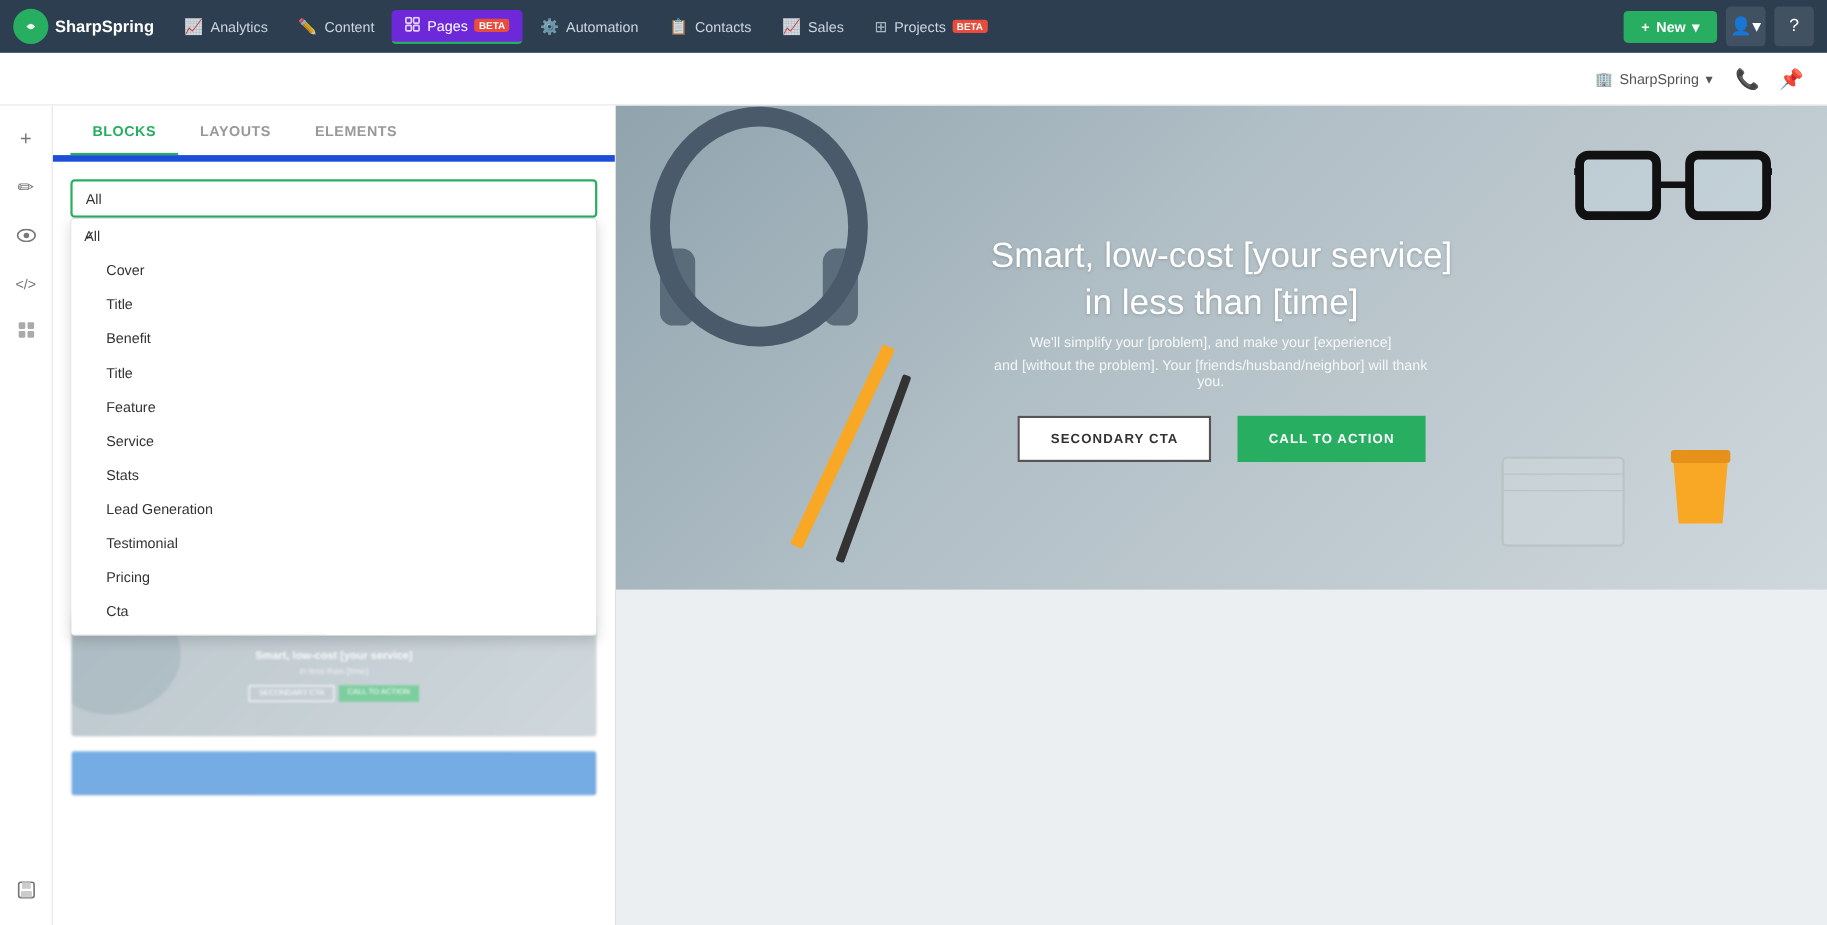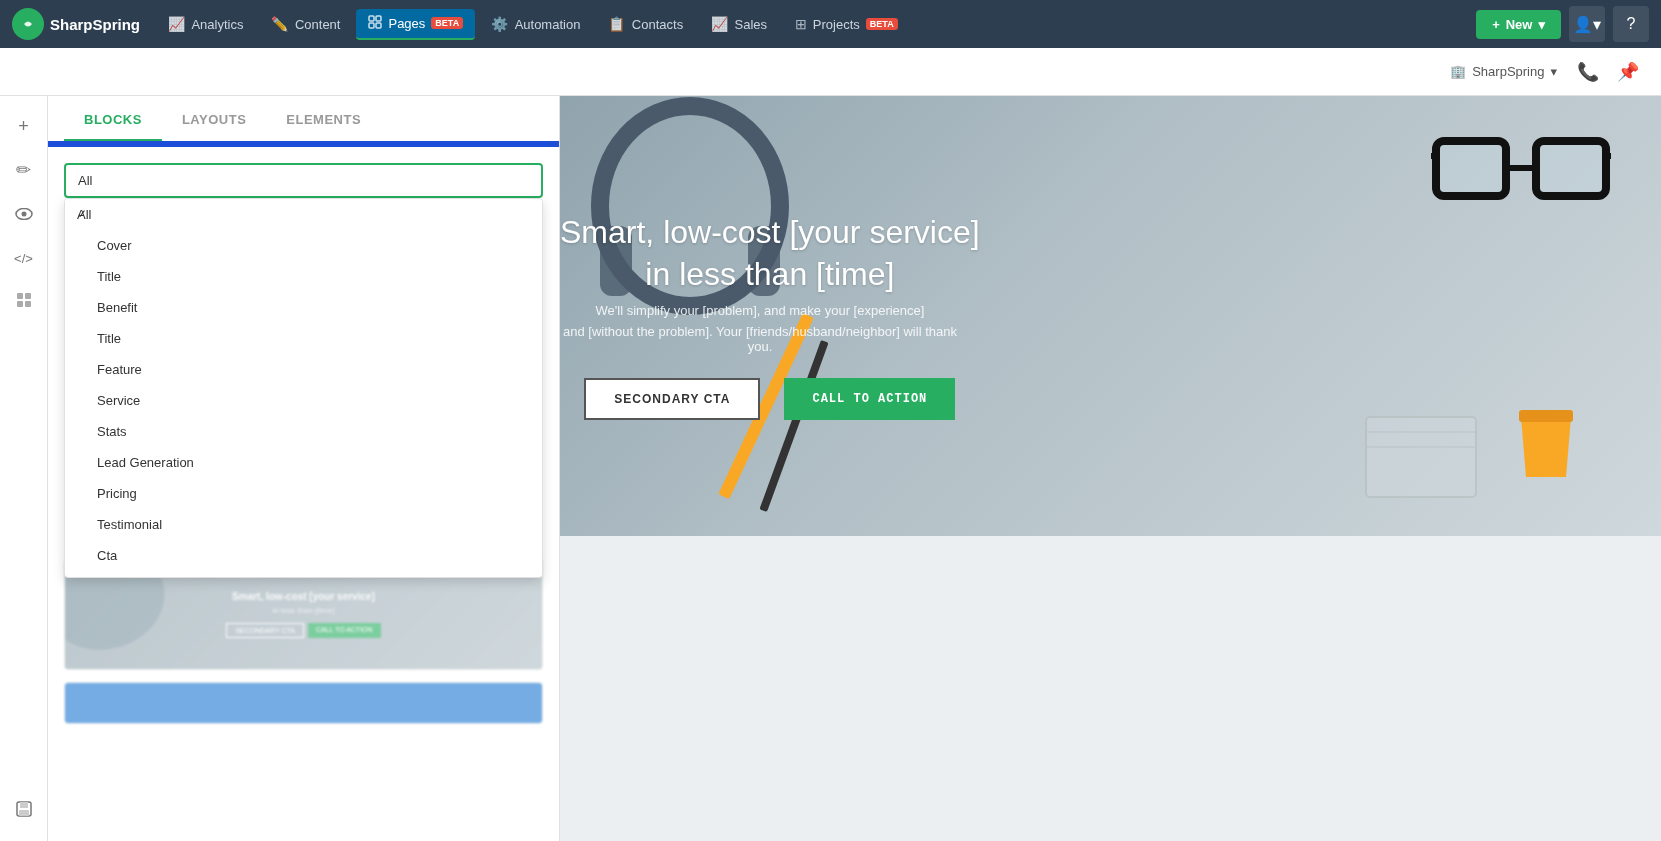--- a/index.html
+++ b/index.html
@@ -44,21 +44,21 @@
       align-items: center;
       gap: 6px;
       color: #cdd5df;
       padding: 6px 12px;
       border-radius: 4px;
       font-size: 13px;
       cursor: pointer;
       white-space: nowrap;
     }
     .nav-item.active {
-      background: #0369a1;
+      background: #6d28d9;
       color: white;
       border-bottom: 2px solid #27ae60;
     }
     .nav-item .nav-icon { font-size: 14px; opacity: 0.8; }
     .beta-badge {
       background: #e74c3c;
       color: white;
       font-size: 9px;
       padding: 1px 4px;
       border-radius: 3px;
@@ -331,21 +331,21 @@
       padding-top: 0;
     }
 
     
     .hero-section {
       width: 100%;
       height: 440px;
       background: linear-gradient(135deg, #90a4ae 0%, #b0bec5 40%, #cfd8dc 100%);
       display: flex;
       align-items: center;
-      justify-content: flex-start;
+      justify-content: center;
       position: relative;
       overflow: hidden;
     }
     .hero-bg-items {
       position: absolute;
       inset: 0;
     }
     .hero-text {
       position: relative;
       text-align: center;
@@ -385,21 +385,20 @@
     .btn-primary-cta {
       background: #27ae60;
       color: white;
       border: none;
       padding: 12px 28px;
       font-size: 12px;
       font-weight: 600;
       letter-spacing: 1px;
       cursor: pointer;
       text-transform: uppercase;
-      font-family: Liberation Mono, monospace;
     }
 
     .below-hero {
       width: 100%;
       height: calc(100% - 440px);
       background: white;
     }
   </style>
 </head>
 <body>
@@ -567,24 +566,24 @@
           <div class="dropdown-item">
             <span>Service</span>
           </div>
           <div class="dropdown-item">
             <span>Stats</span>
           </div>
           <div class="dropdown-item">
             <span>Lead Generation</span>
           </div>
           <div class="dropdown-item">
+            <span>Testimonial</span>
+          </div>
+          <div class="dropdown-item">
             <span>Pricing</span>
-          </div>
-          <div class="dropdown-item">
-            <span>Testimonial</span>
           </div>
           <div class="dropdown-item">
             <span>Cta</span>
           </div>
           <div class="dropdown-item">
             
           </div>
 
         </div>
       </div>

